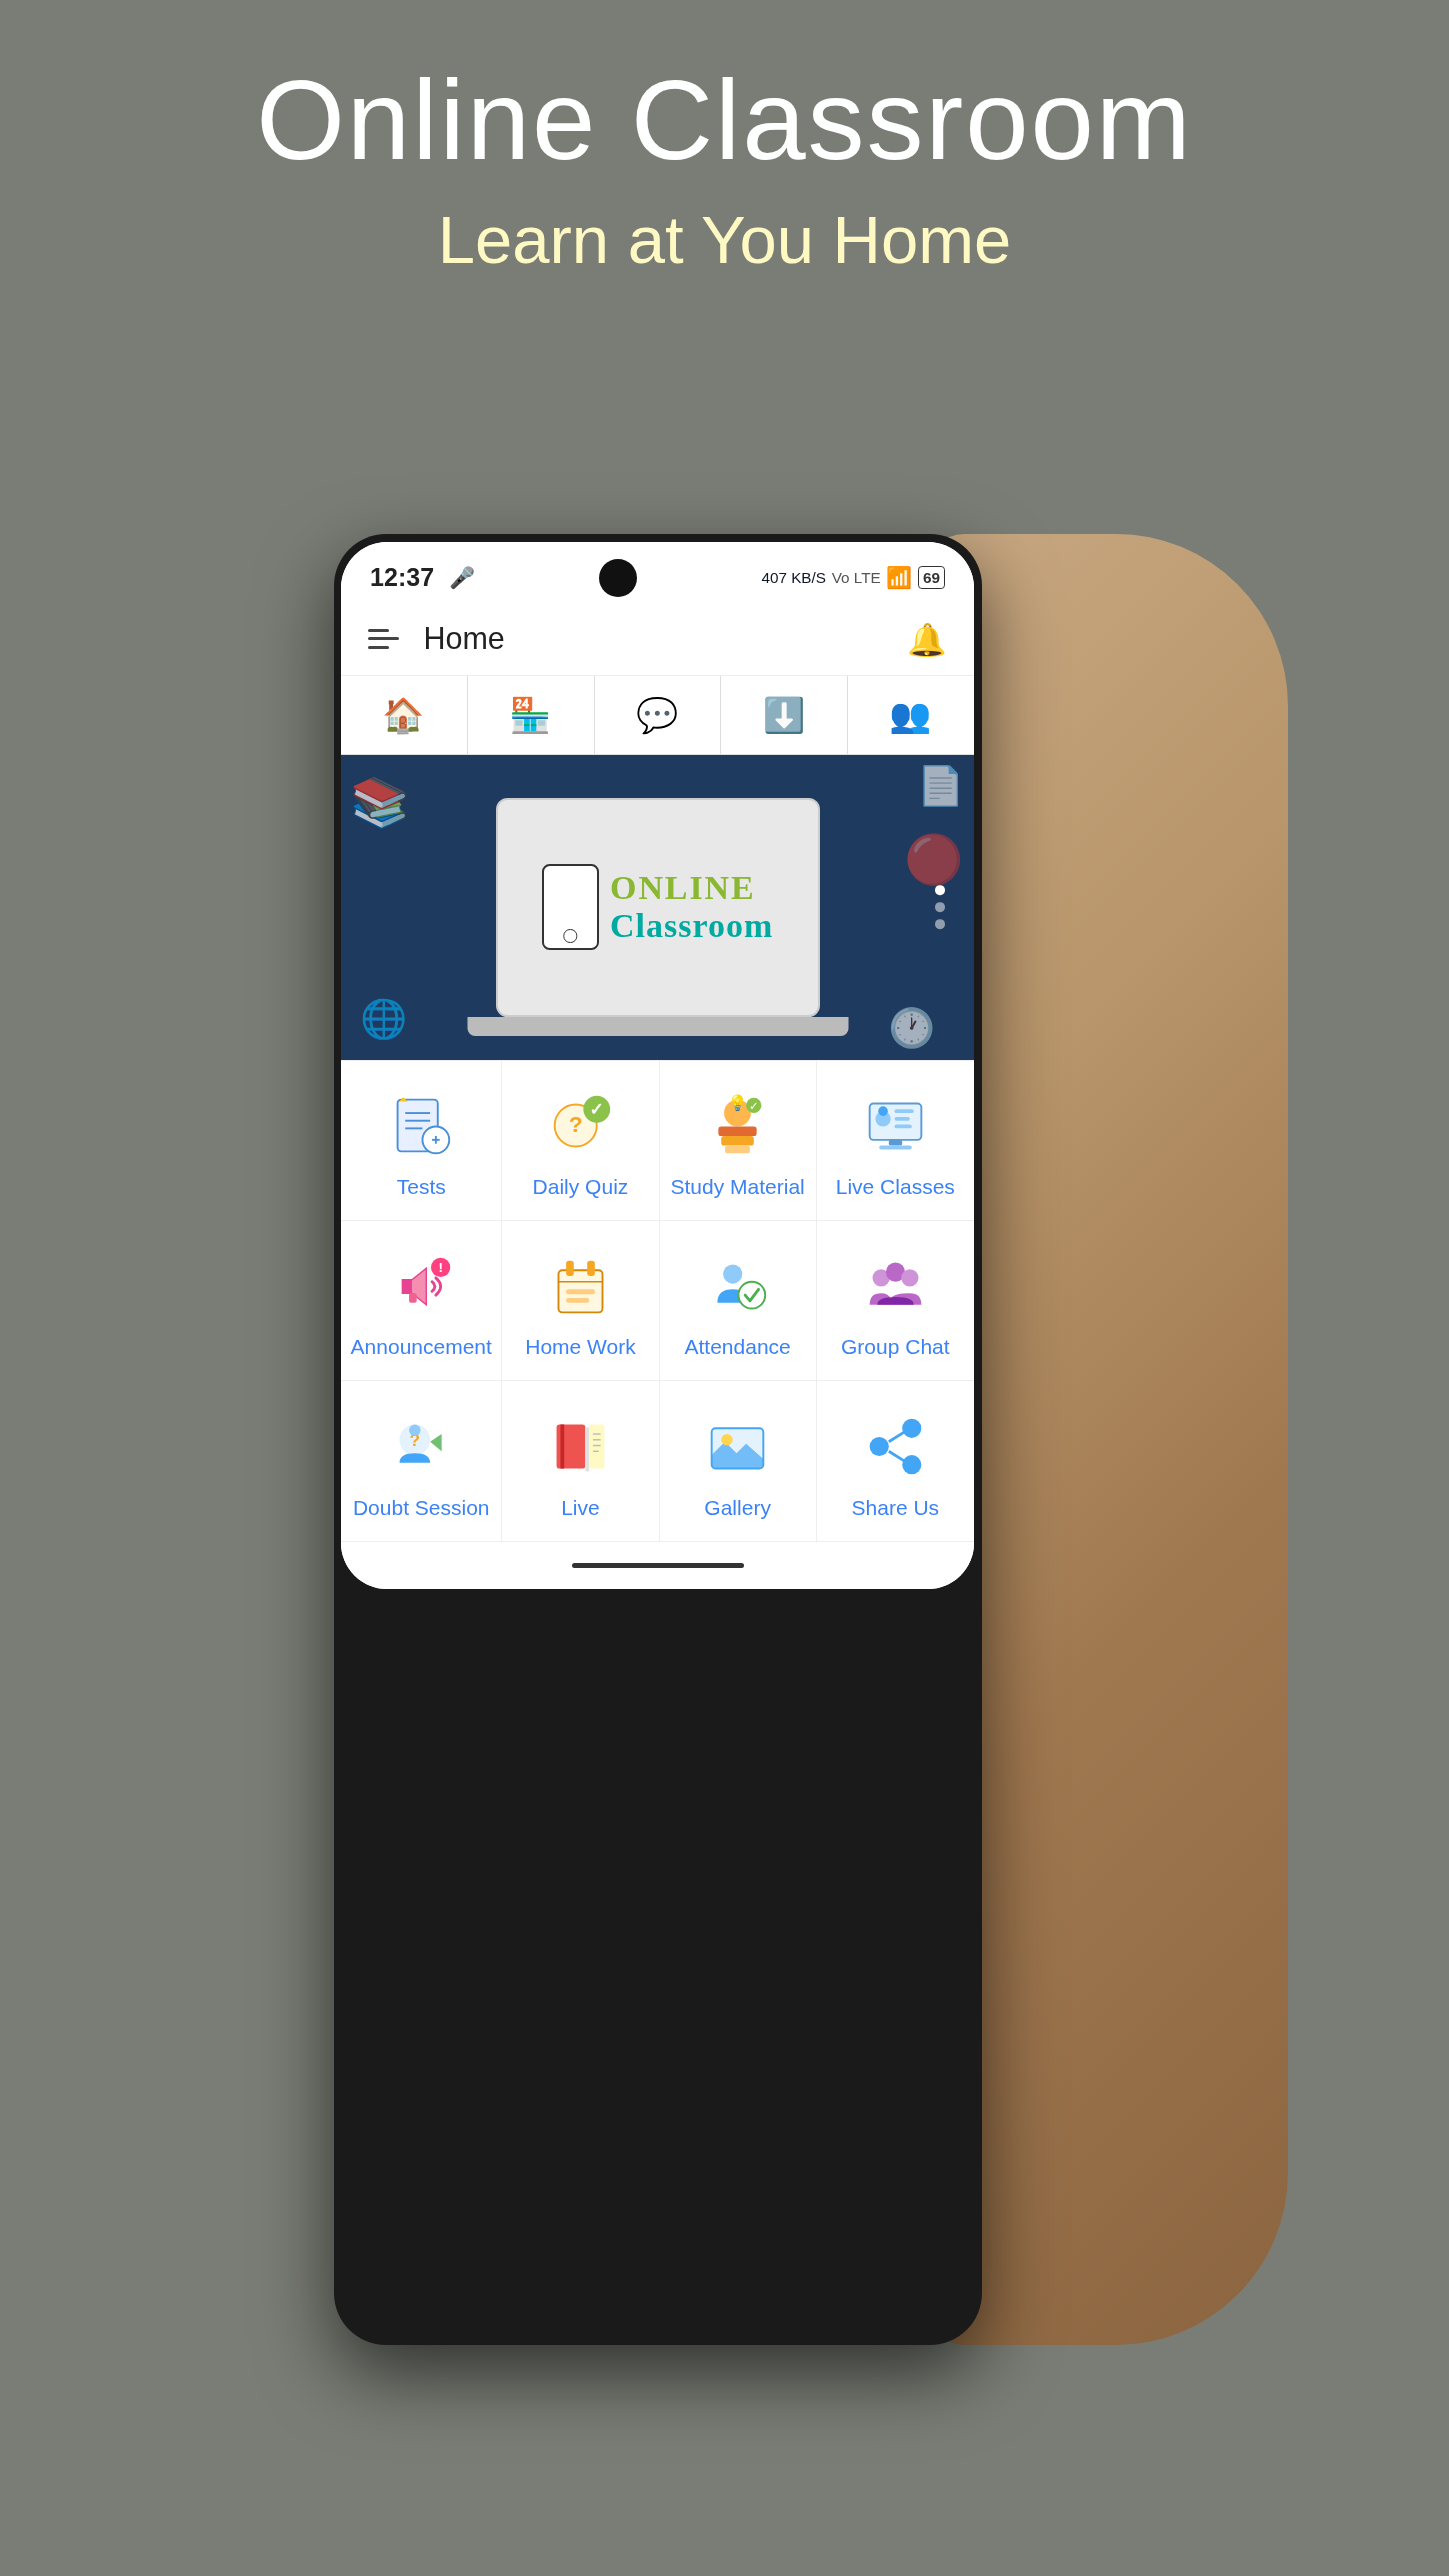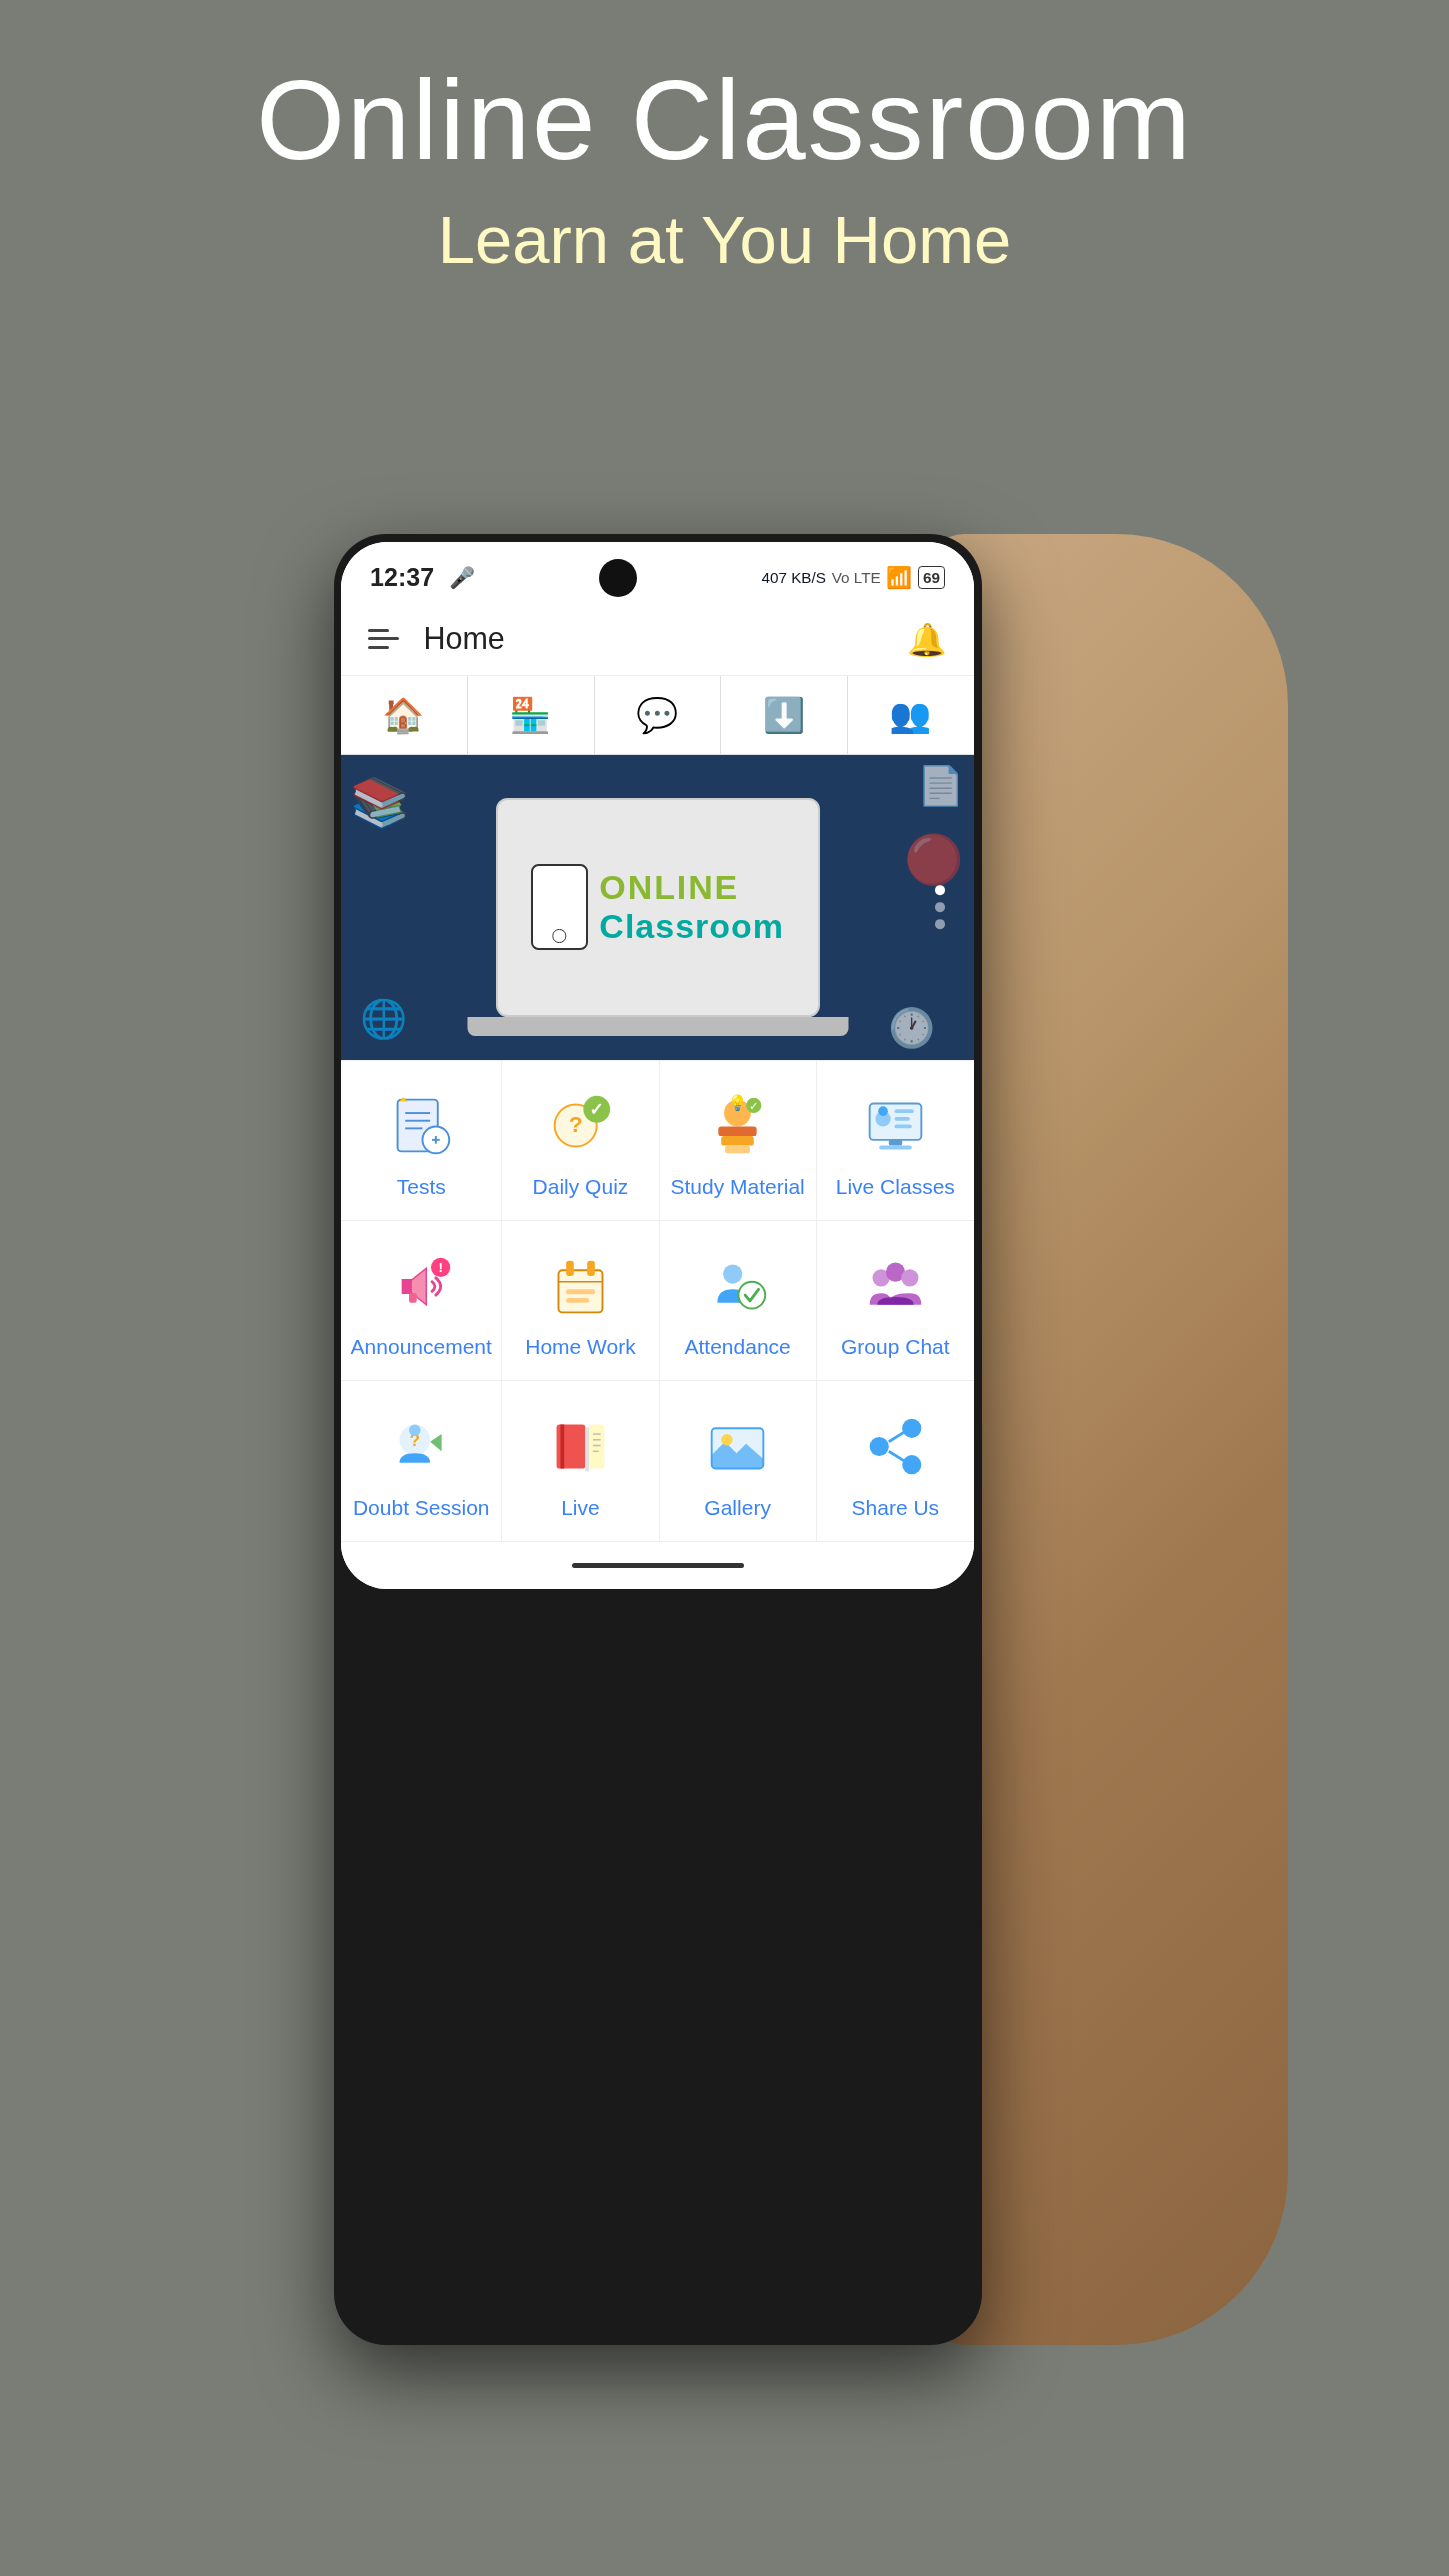--- a/index.html
+++ b/index.html
@@ -237,20 +237,21 @@
       left: 50%;
       transform: translateX(-50%);
       width: 11.4px;
       height: 11.4px;
       border-radius: 50%;
       border: 1.9px solid #333;
     }
     .banner-text-block {
       display: flex;
       flex-direction: column;
+      font-family: Liberation Serif, serif;
     }
     .banner-online {
       font-size: 34px;
       font-weight: 700;
       color: #8ab832;
       letter-spacing: 1.9px;
     }
     .banner-classroom {
       font-size: 34px;
       font-weight: 700;

